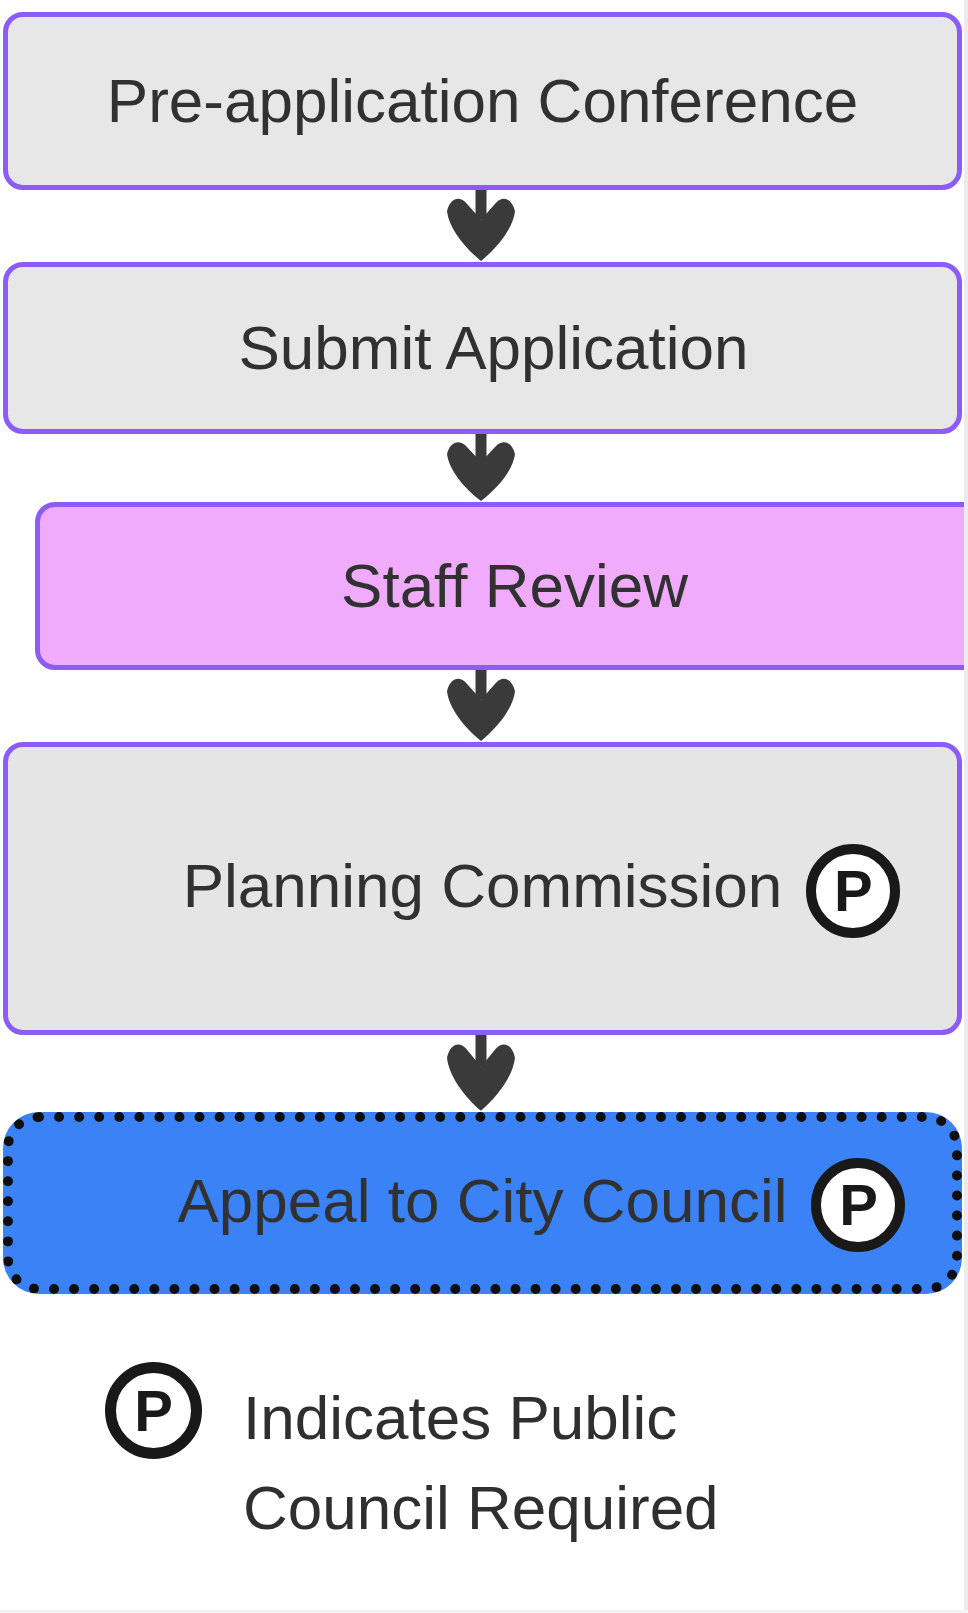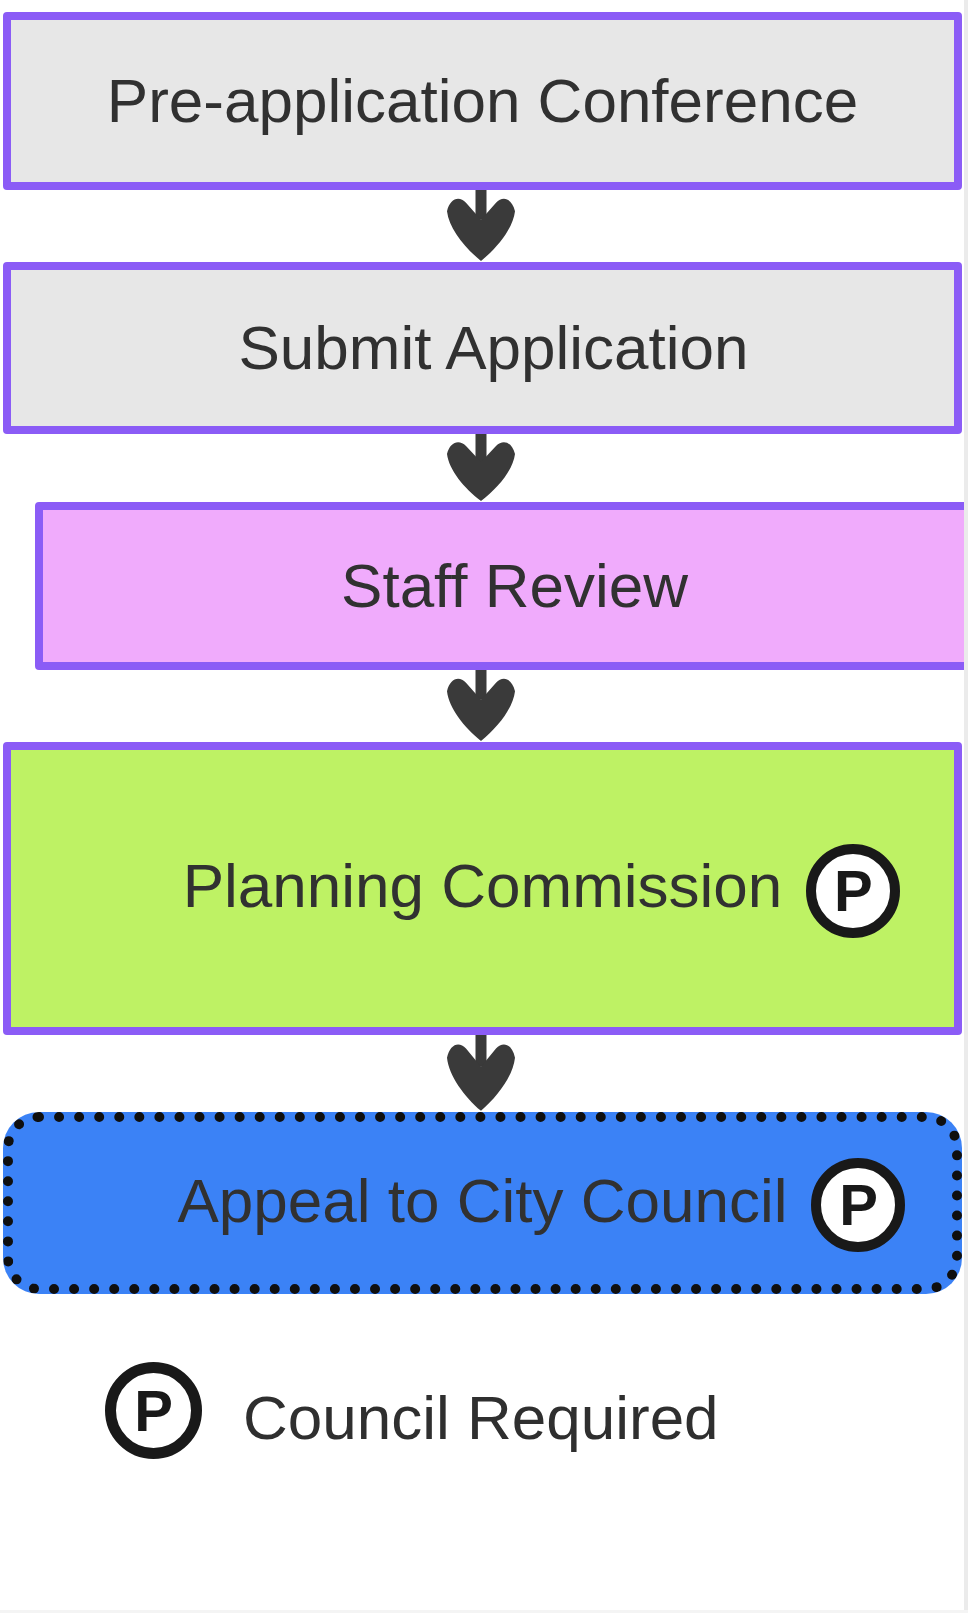--- a/index.html
+++ b/index.html
@@ -8,34 +8,34 @@
     position: relative;
     background: #ffffff;
     font-family: "Liberation Sans", sans-serif;
     color: #313131;
     overflow: hidden;
   }
   .box {
     position: absolute;
     left: 3px;
     width: 959px;
-    border: 8px solid #8b5cf6;
-    border-radius: 4px;
+    border: 5px solid #8b5cf6;
+    border-radius: 20px;
     display: flex;
     flex-direction: column;
     align-items: center;
     justify-content: center;
     font-size: 62px;
     line-height: 94px;
     color: #313131;
     text-align: center;
   }
   .box.gray   { background: #e7e7e7; }
   .box.yellow { background: #f0abfc; margin-left: 32px; }
-  .box.gold   { background: #bef264; }
+  .box.gold   { background: #e5e5e5; }
   .box.dotted {
     background: #3b82f6;
     border: 10px dotted #0f0f0f;
     border-radius: 36px;
   }
   .box-line { width: 100%; text-align: center; white-space: nowrap; }
   .flow-arrow { position: absolute; left: 444px; width: 74px; }
   .p-icon {
     display: inline-flex;
     align-items: center;
@@ -116,18 +116,19 @@
 
 <div class="box dotted" style="top:1112px; height:182px;">
   <div class="box-line">
     <span>Appeal to City Council</span><span class="p-icon hang">P</span>
   </div>
 </div>
 
 <div class="legend">
   <span class="p-icon">P</span>
   <div class="legend-text">
+    <span>Indicates Public</span>
     <span>Council Required</span>
   </div>
 </div>
 
 <div class="edge-right"></div>
 <div class="edge-bottom"></div>
 
 </body></html>

